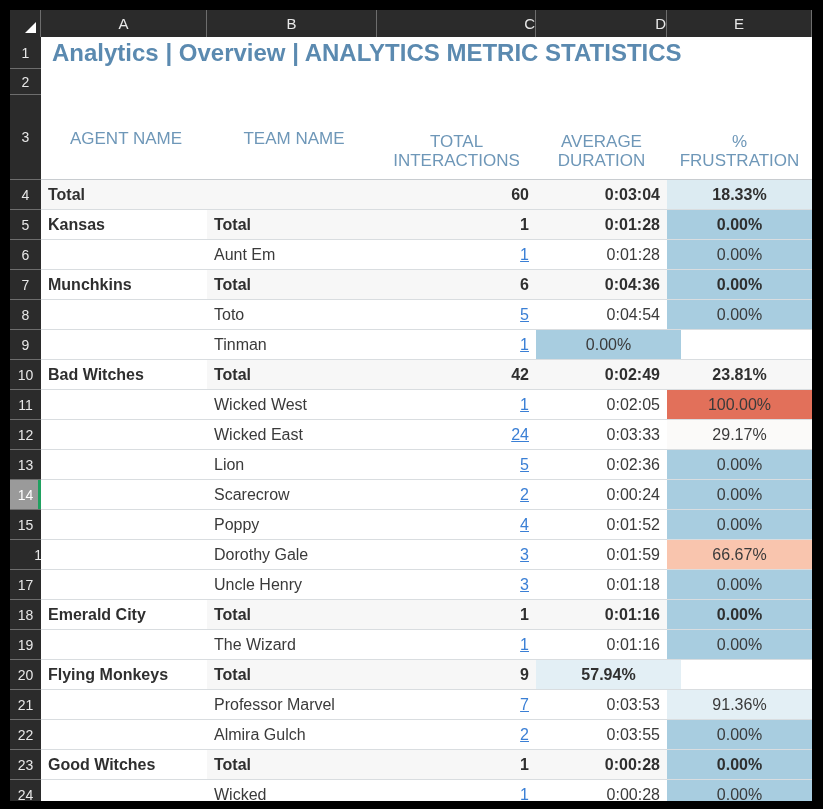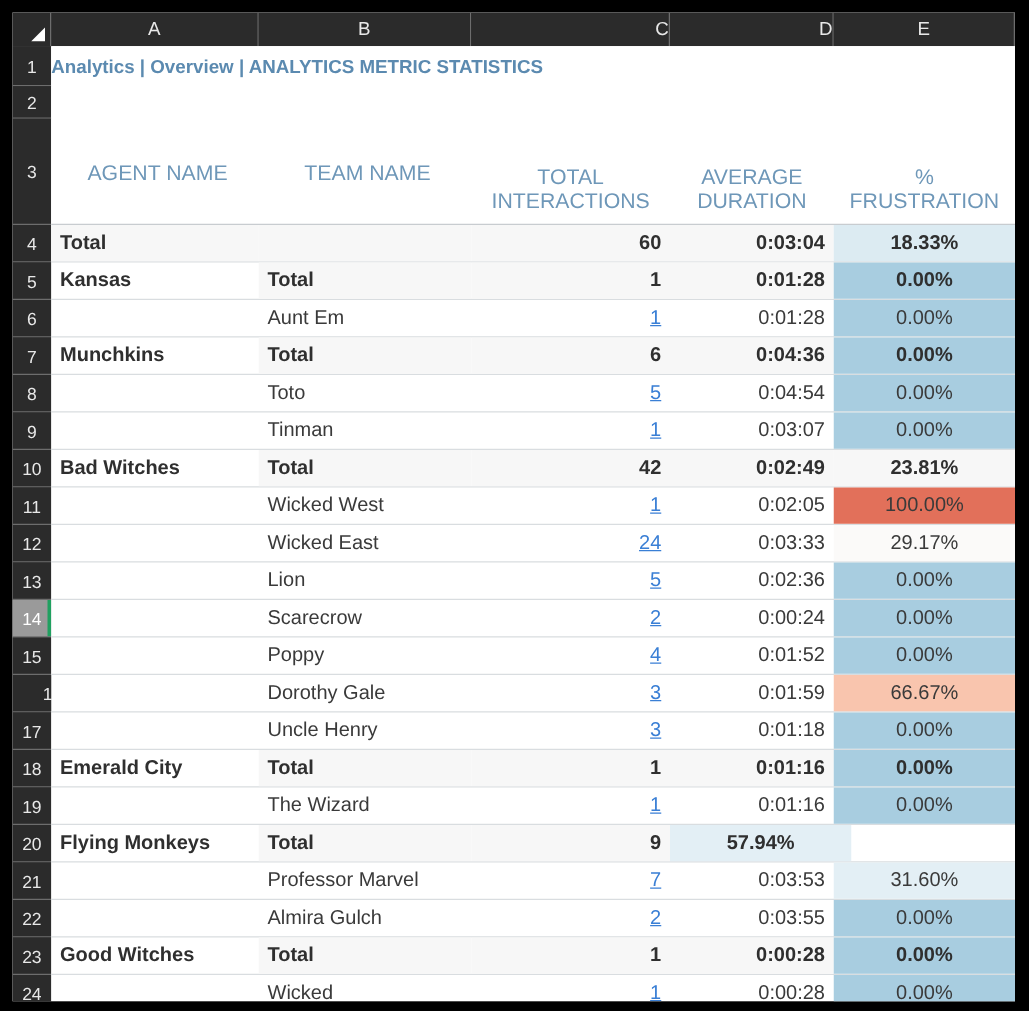--- a/index.html
+++ b/index.html
@@ -121,24 +121,24 @@
   .c-d { width: 131px; min-width: 131px; justify-content: flex-end; }
   .c-e { width: 145px; min-width: 145px; justify-content: center; }
 
   
   .row-title {
     display: flex;
     height: 32px;
     background: #ffffff;
   }
   .title-text {
-    padding-left: 0;
+    padding-left: 11px;
     display: flex;
     align-items: center;
-    font-size: 15px;
+    font-size: 24px;
     font-weight: bold;
     color: #5b8ab0;
     white-space: nowrap;
   }
 
   
   .row-spacer {
     height: 26px;
     background: #ffffff;
   }
@@ -299,21 +299,20 @@
               <div class="cell c-e" style="background: rgb(168, 205, 224);">
                 <span class="pct">0.00%</span>
               </div>
             </div>
             <div class="row">
               <div class="cell c-a"></div>
               <div class="cell c-b">Tinman</div>
               <div class="cell c-c">
                 <span class="link">1</span>
               </div>
-              <div class="cell c-d">0:03:07</div>
               <div class="cell c-e" style="background: rgb(168, 205, 224);">
                 <span class="pct">0.00%</span>
               </div>
             </div>
             <div class="row total-row">
               <div class="cell c-a">Bad Witches</div>
               <div class="cell c-b">Total</div>
               <div class="cell c-c">42</div>
               <div class="cell c-d">0:02:49</div>
               <div class="cell c-e" style="background: rgb(247, 247, 247);">
@@ -426,21 +425,21 @@
               </div>
             </div>
             <div class="row">
               <div class="cell c-a"></div>
               <div class="cell c-b">Professor Marvel</div>
               <div class="cell c-c">
                 <span class="link">7</span>
               </div>
               <div class="cell c-d">0:03:53</div>
               <div class="cell c-e" style="background: rgb(227, 239, 245);">
-                <span class="pct">31.60%</span>
+                <span class="pct">91.36%</span>
               </div>
             </div>
             <div class="row">
               <div class="cell c-a"></div>
               <div class="cell c-b">Almira Gulch</div>
               <div class="cell c-c">
                 <span class="link">2</span>
               </div>
               <div class="cell c-d">0:03:55</div>
               <div class="cell c-e" style="background: rgb(168, 205, 224);">

